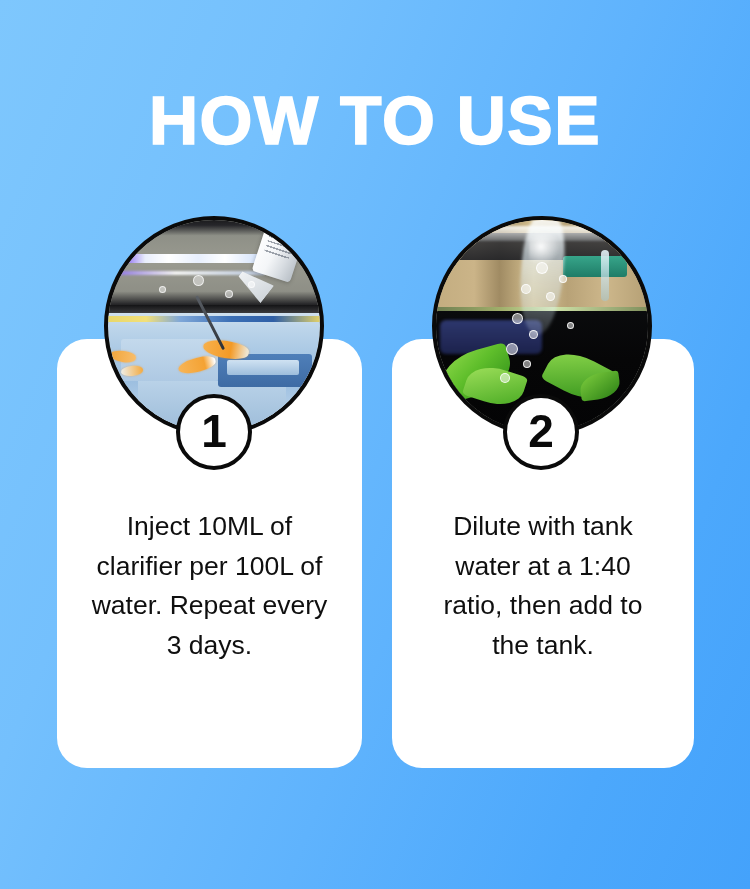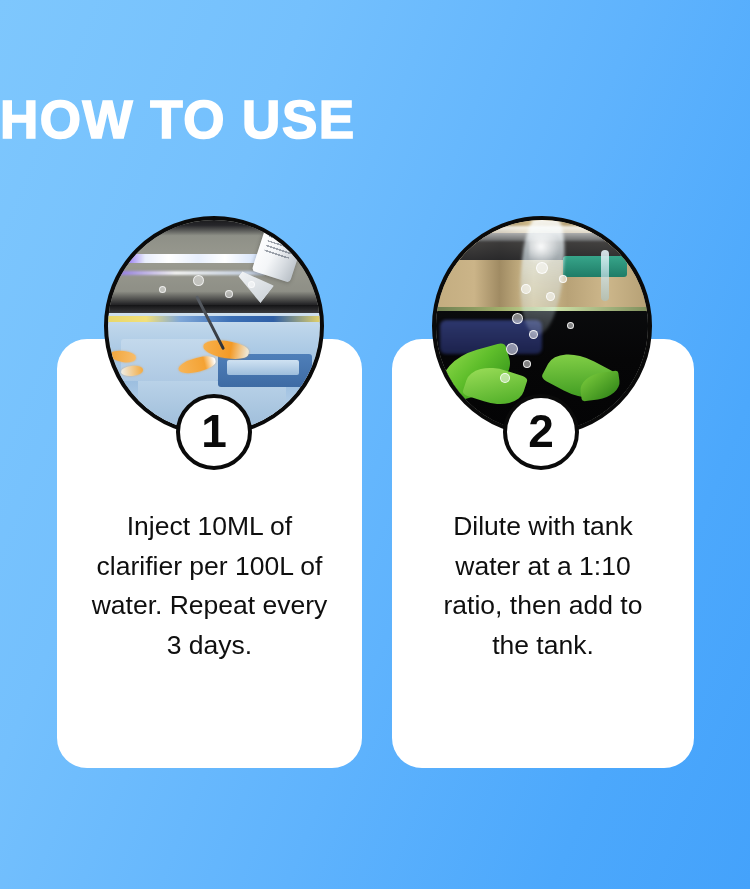--- a/index.html
+++ b/index.html
@@ -21,23 +21,23 @@
     background: linear-gradient(112deg, #7ec7fd 0%, #74c0fd 28%, #5fb3fd 58%, #4ca8fc 82%, #44a2fb 100%);
     overflow: hidden;
   }
 
   
   .title {
     position: absolute;
     top: 84px;
     left: 0;
     width: 750px;
-    text-align: left;
+    text-align: center;
     color: #ffffff;
-    font-size: 53px;
+    font-size: 68px;
     line-height: 72px;
     font-weight: 700;
     letter-spacing: 1.5px;
     -webkit-text-stroke: 1.6px #ffffff;
     white-space: nowrap;
   }
 
   
   .card {
     position: absolute;
@@ -277,21 +277,21 @@
 
 <div class="poster">
 
   <div class="title">HOW TO USE</div>
 
   <div class="card card-1">
     <div class="card-text">Inject 10ML of clarifier per 100L of water. Repeat every 3 days.</div>
   </div>
 
   <div class="card card-2">
-    <div class="card-text">Dilute with tank water at a 1:10 ratio, then add to the tank.</div>
+    <div class="card-text">Dilute with tank water at a 1:40 ratio, then add to the tank.</div>
   </div>
 
   <div class="photo photo-1">
     <div class="photo-inner">
       <div class="p1-top"></div>
       <div class="p1-led"></div>
       <div class="p1-led2"></div>
       <div class="p1-rim"></div>
       <div class="p1-water"></div>
       <div class="p1-band"></div>

